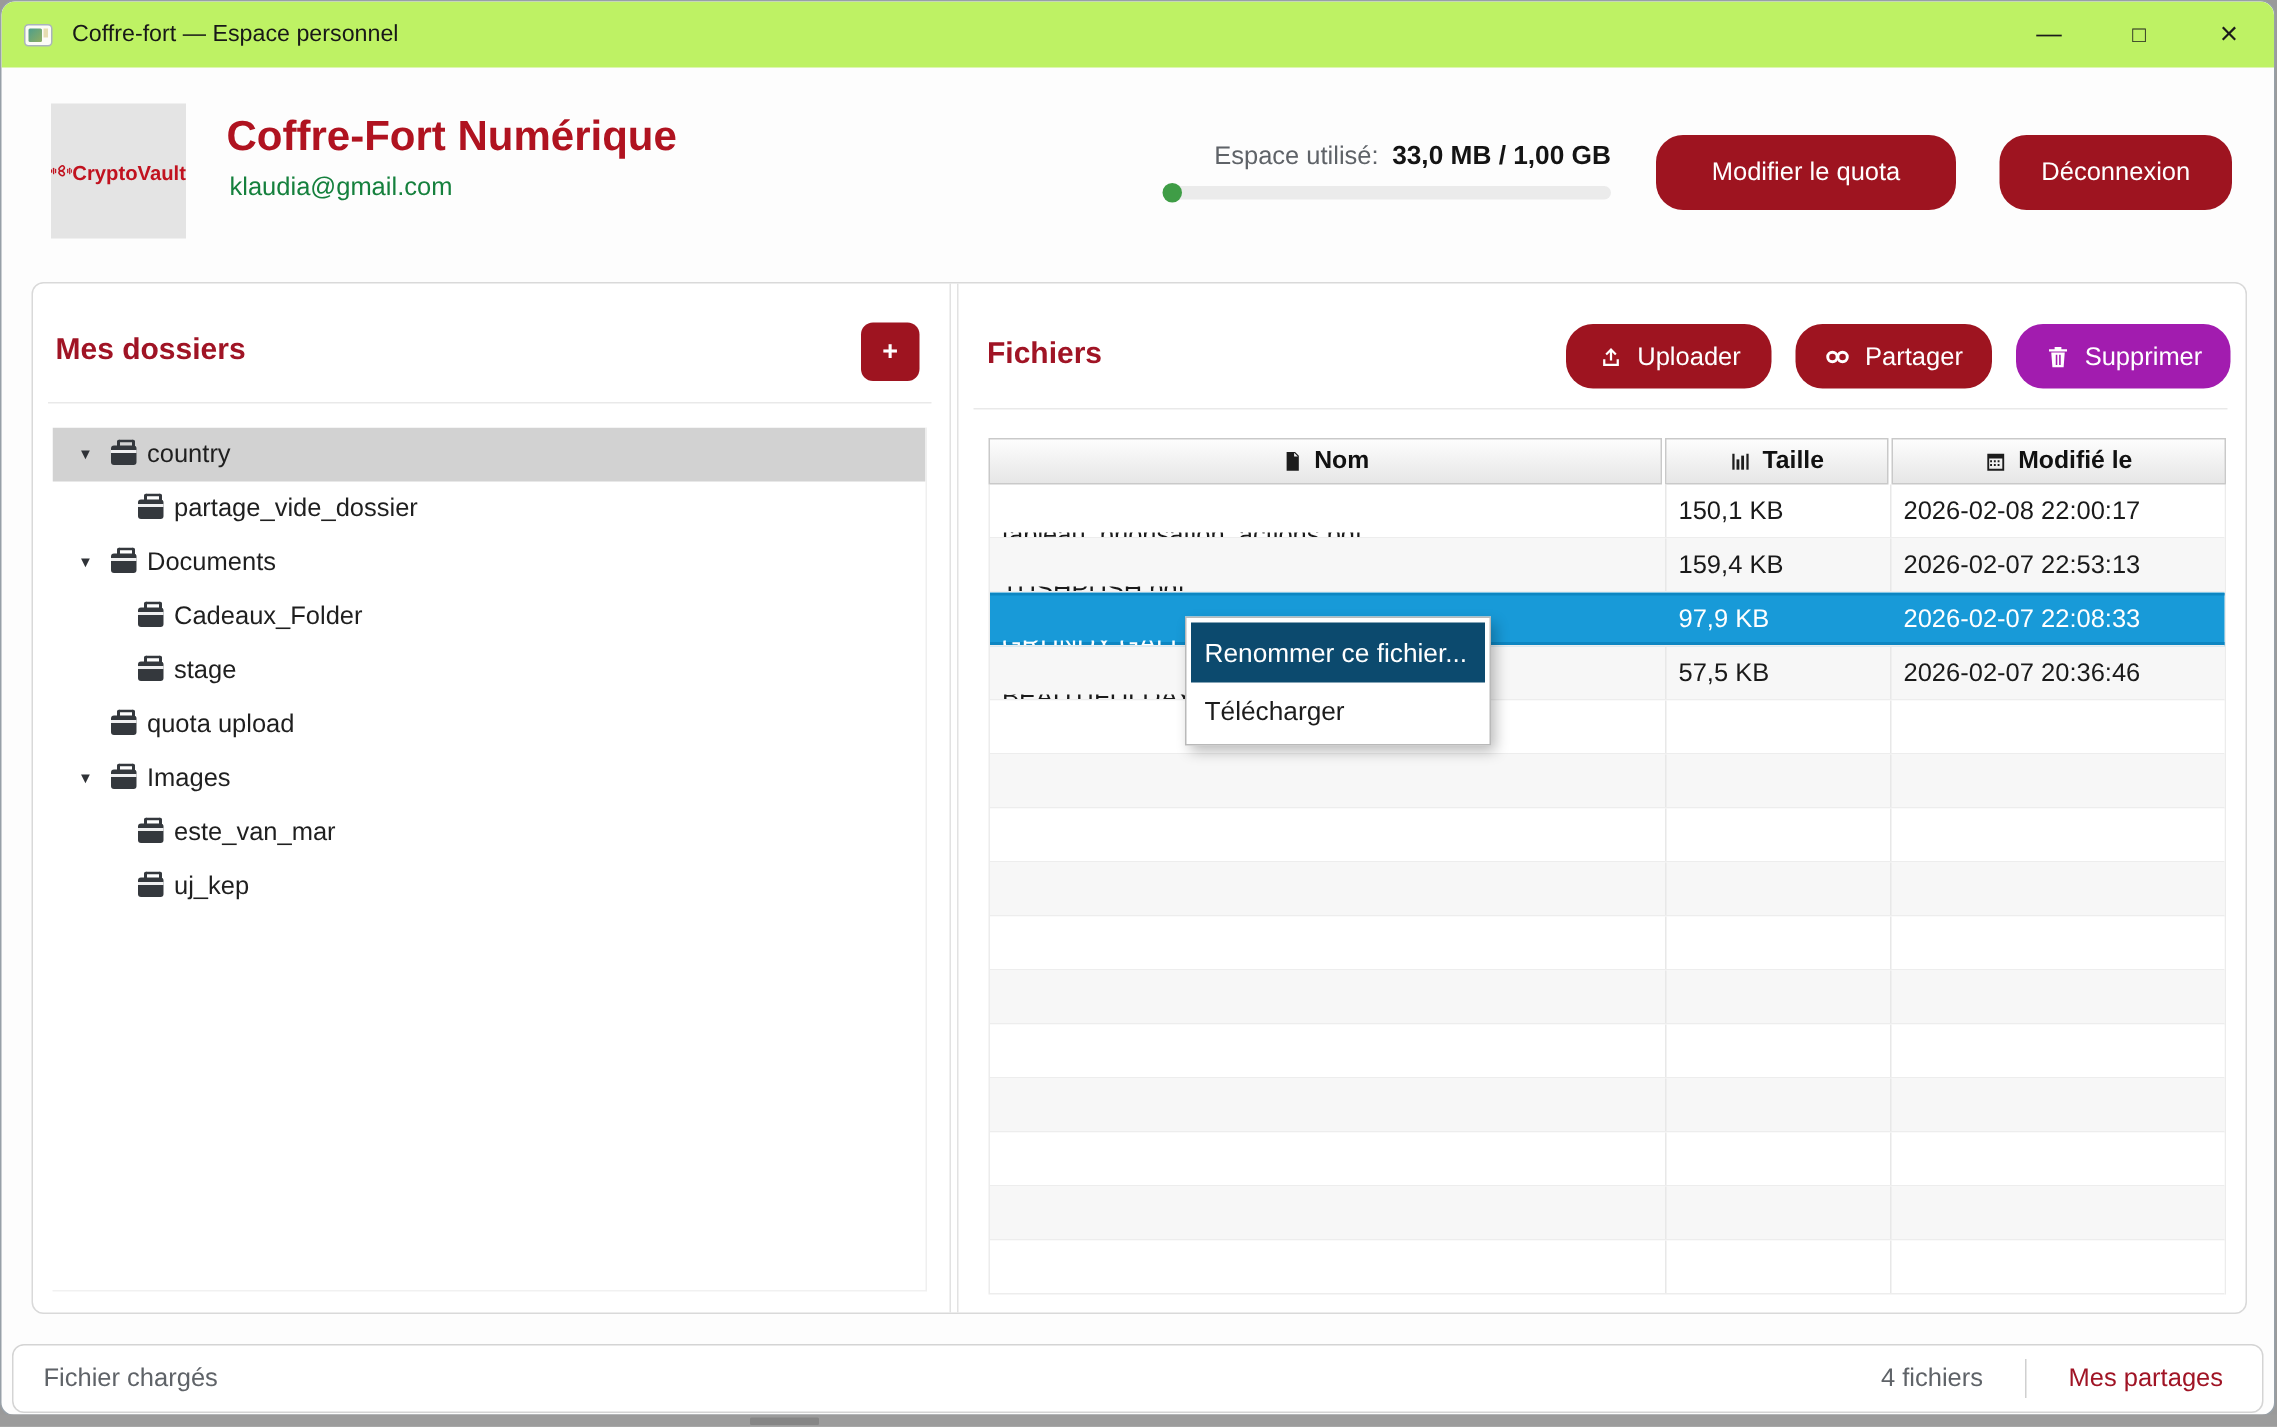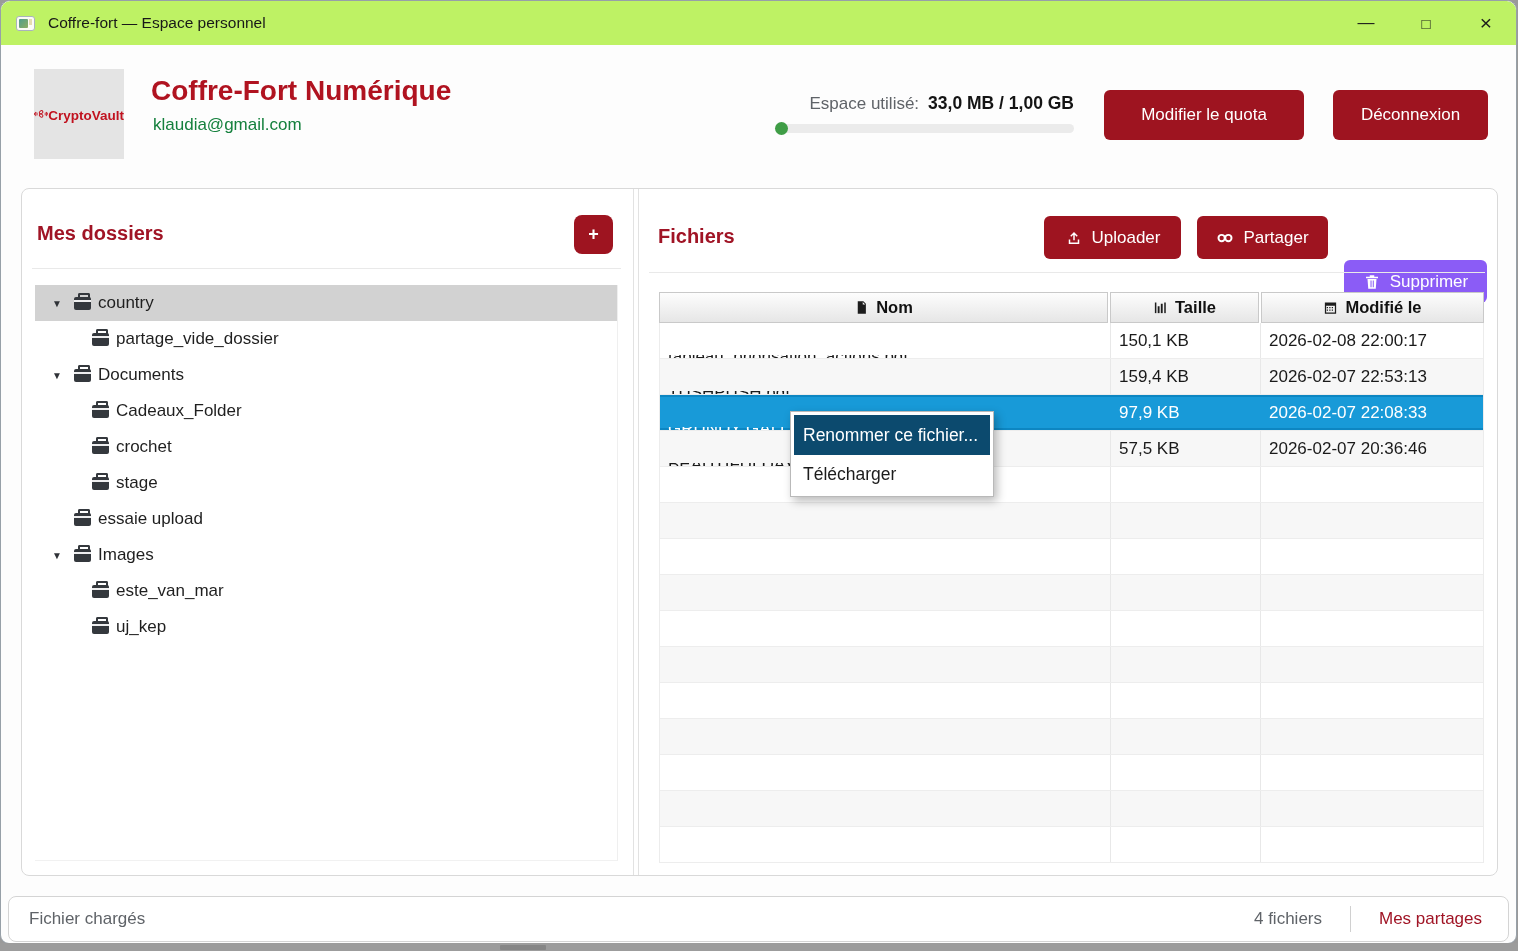--- a/index.html
+++ b/index.html
@@ -27,21 +27,21 @@
   .logo-label { font-size:13.5px; font-weight:bold; color:#c1121f; margin-top:2px; }
   .app-title { position:absolute; left:150px; top:74px; font-size:28px; font-weight:bold; color:#b01320; }
   .user-email { position:absolute; left:152px; top:114px; font-size:17px; color:#15803d; }
 
   .quota-line { position:absolute; left:775px; top:92px; width:298px; display:flex; justify-content:flex-end; align-items:baseline; gap:9px; }
   .quota-label { font-size:17px; color:#5f6368; }
   .quota-value { font-size:17.5px; font-weight:bold; color:#141414; }
   .progress-track { position:absolute; left:775px; top:123px; width:298px; height:9px; background:#ebebeb; border-radius:5px; }
   .progress-indicator { position:absolute; left:-1px; top:-2px; width:13px; height:13px; border-radius:50%; background:#3f9d46; }
 
-  .btn-dark { background:#9e1420; color:#fff; border:none; border-radius:6px; font-family:"Liberation Sans",sans-serif;
+  .btn-dark { background:#9e1420; color:#fff; border:none; border-radius:18px; font-family:"Liberation Sans",sans-serif;
               font-size:17px; display:flex; align-items:center; justify-content:center; gap:9px; cursor:pointer; }
   .modify-quota { position:absolute; left:1103px; top:89px; width:200px; height:50px; }
   .logout { position:absolute; left:1332px; top:89px; width:155px; height:50px; }
 
   
   .main { position:absolute; left:20px; top:187px; width:1477px; height:688px; background:#fff; border:1px solid #d9d9d9; border-radius:8px; display:flex; }
   .pane-left  { position:relative; width:611px; height:100%; }
   .splitter   { width:6px; height:100%; border-left:1px solid #e2e2e2; border-right:1px solid #e2e2e2; }
   .pane-right { position:relative; flex:1; height:100%; }
 
@@ -57,21 +57,21 @@
   .tree-row.selected { background:#d2d2d2; }
   .tree-row.child { padding-left:57px; }
   .tw { width:22px; font-size:10px; color:#2f3237; flex:0 0 auto; }
   .bcase { width:17px; height:13px; background:#34383d; border-radius:2px; position:relative; margin-right:7px; flex:0 0 auto; }
   .bcase::before { content:''; position:absolute; top:-4px; left:4px; width:8px; height:4px; border:2px solid #34383d; border-bottom:none; border-radius:2px 2px 0 0; }
   .bcase::after { content:''; position:absolute; left:0; right:0; top:3px; height:2px; background:#fff; opacity:.92; }
 
   
   .upload-btn { position:absolute; left:405px; top:27px; width:137px; height:43px; }
   .share-btn  { position:absolute; left:558px; top:27px; width:131px; height:43px; }
-  .delete-btn { position:absolute; left:705px; top:27px; width:143px; height:43px; background:#8b5cf6;margin-top:44px; }
+  .delete-btn { position:absolute; left:705px; top:27px; width:143px; height:43px; background:#a21caf; }
   .btn-ic { width:18px; height:18px; flex:0 0 auto; }
 
   
   .ftable { position:absolute; left:20px; top:103px; width:825px; }
   .fhead { display:flex; gap:2px; height:31px; }
   .fhcell { background:linear-gradient(#fdfdfd,#e6e6e6); border:1px solid #c9c9c9; display:flex; align-items:center; justify-content:center; gap:7px; font-size:16.5px; font-weight:bold; color:#111; }
   .fhcell svg { width:15px; height:15px; }
   .h0 { width:449px; } .h1 { width:149px; } .h2 { width:223px; }
   .fbody { border-left:1px solid #ececec; border-right:1px solid #ececec; }
   .frow { display:flex; height:36px; border-bottom:1px solid #ededed; background:#fff; }
@@ -165,30 +165,26 @@
             <span class="tw">▼</span>
             <span class="bcase"></span>
             <span>Documents</span>
           </div>
           <div class="tree-row child">
             <span class="bcase"></span>
             <span>Cadeaux_Folder</span>
           </div>
           <div class="tree-row child">
             <span class="bcase"></span>
-            <span>crochet</span>
-          </div>
-          <div class="tree-row child">
-            <span class="bcase"></span>
             <span>stage</span>
           </div>
           <div class="tree-row">
             <span class="tw"></span>
             <span class="bcase"></span>
-            <span>essaie upload</span>
+            <span>quota upload</span>
           </div>
           <div class="tree-row">
             <span class="tw">▼</span>
             <span class="bcase"></span>
             <span>Images</span>
           </div>
           <div class="tree-row child">
             <span class="bcase"></span>
             <span>este_van_mar</span>
           </div>

